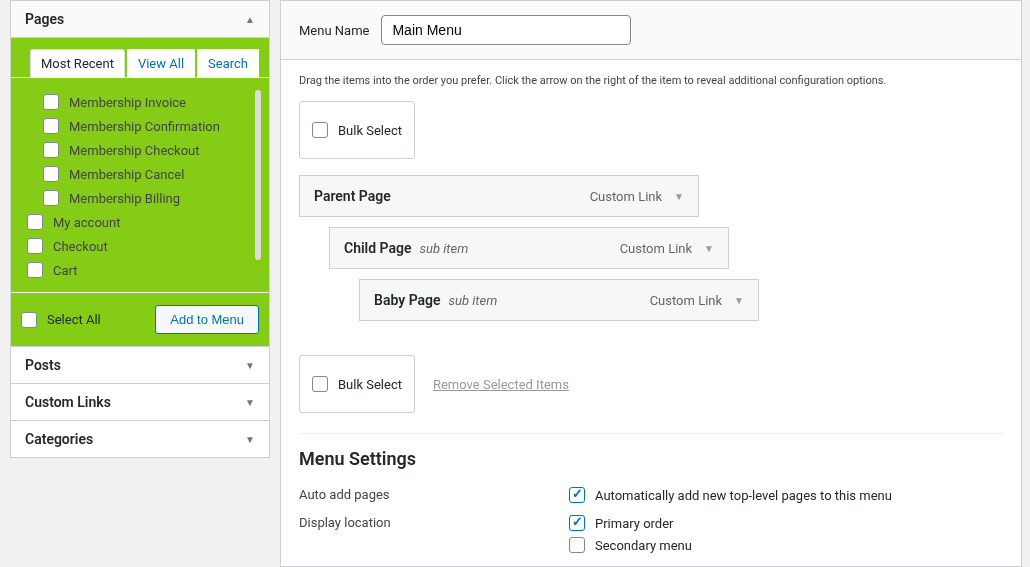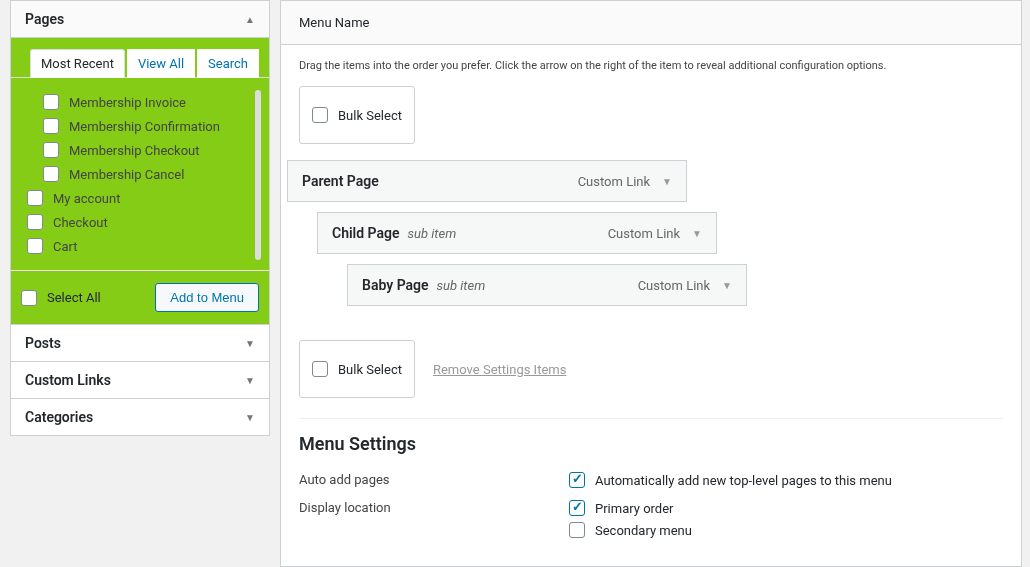--- a/index.html
+++ b/index.html
@@ -26,21 +26,21 @@
 .cb.blue.checked { border-color: #0073aa; }
 .cb.blue.checked::after { color: #0073aa; }
 .sidebar-footer { display: flex; justify-content: space-between; align-items: center; padding: 12px 10px; border-top: 1px solid #eee; }
 .select-all { display: flex; align-items: center; gap: 10px; font-size: 13px; }
 .btn { padding: 6px 14px; border: 1px solid #0073aa; color: #0073aa; background: #f5f9fc; border-radius: 3px; font-size: 13px; cursor: pointer; }
 .main-header { display: flex; align-items: center; padding: 14px 18px; border-bottom: 1px solid #ccd0d4; background: #fafafa; gap: 12px; }
 .main-header label { font-size: 13px; color: #23282d; }
 .menu-name-input { padding: 6px 10px; border: 1px solid #7e8993; border-radius: 4px; font-size: 14px; width: 250px; }
 .instructions { padding: 14px 18px 14px 18px; font-size: 11px; color: #444; }
 .bulk-row { display: inline-flex; align-items: center; gap: 10px; border: 1px solid #ccd0d4; padding: 20px 12px; background: #fff; margin-left: 18px; border-radius: 3px; }
-.menu-items-area { padding: 16px 6px; }
+.menu-items-area { padding: 16px 18px; }
 .menu-item { border: 1px solid #ccd0d4; background: #f6f7f7; display: flex; justify-content: space-between; align-items: center; padding: 12px 14px; font-size: 13px; }
 .menu-item .left { display: flex; align-items: baseline; gap: 8px; }
 .menu-item .title { font-weight: 600; font-size: 14px; }
 .menu-item .suffix { font-style: italic; color: #666; }
 .menu-item .right { display: flex; align-items: center; gap: 12px; color: #666; }
 .menu-item .arrow { color: #999; font-size: 10px; }
 .mi-wrap { margin-bottom: 10px; }
 .mi-indent-1 { margin-left: 30px; }
 .mi-indent-2 { margin-left: 60px; }
 .menu-item { width: 400px; }
@@ -82,20 +82,24 @@
                 <span>Membership Confirmation</span>
               </div>
             <div class="cb-row">
                 <span class="cb"></span>
                 <span>Membership Checkout</span>
               </div>
             <div class="cb-row">
                 <span class="cb"></span>
                 <span>Membership Cancel</span>
               </div>
+            <div class="cb-row">
+                <span class="cb"></span>
+                <span>Membership Billing</span>
+              </div>
             <div class="cb-row top">
                 <span class="cb"></span>
                 <span>My account</span>
               </div>
             <div class="cb-row top">
                 <span class="cb"></span>
                 <span>Checkout</span>
               </div>
             <div class="cb-row top">
                 <span class="cb"></span>
@@ -129,20 +133,21 @@
       <div class="accordion-header collapsed">
         <span>Categories</span>
         <span class="accordion-arrow">▼</span>
       </div>
     </div>
   </aside>
 
   <main class="main">
     <div class="main-header">
       <label>Menu Name</label>
+      <input class="menu-name-input" type="text" value="Main Menu" style="">
     </div>
     <div class="instructions">Drag the items into the order you prefer. Click the arrow on the right of the item to reveal additional configuration options.</div>
 
     <div class="bulk-row">
       <span class="cb"></span>
       <span>Bulk Select</span>
     </div>
 
     <div class="menu-items-area">
       <div class="mi-wrap">
@@ -181,21 +186,21 @@
           </div>
         </div>
       </div>
     </div>
 
     <div class="bulk-bottom">
       <div class="bulk-row" style="margin-left:0">
         <span class="cb"></span>
         <span>Bulk Select</span>
       </div>
-      <span class="remove-link">Remove Settings Items</span>
+      <span class="remove-link">Remove Selected Items</span>
     </div>
 
     <hr class="settings-sep">
 
     <div class="settings">
       <h3>Menu Settings</h3>
       <div class="setting-row">
         <div class="setting-label">Auto add pages</div>
         <div class="setting-control">
           <div class="setting-cb">

